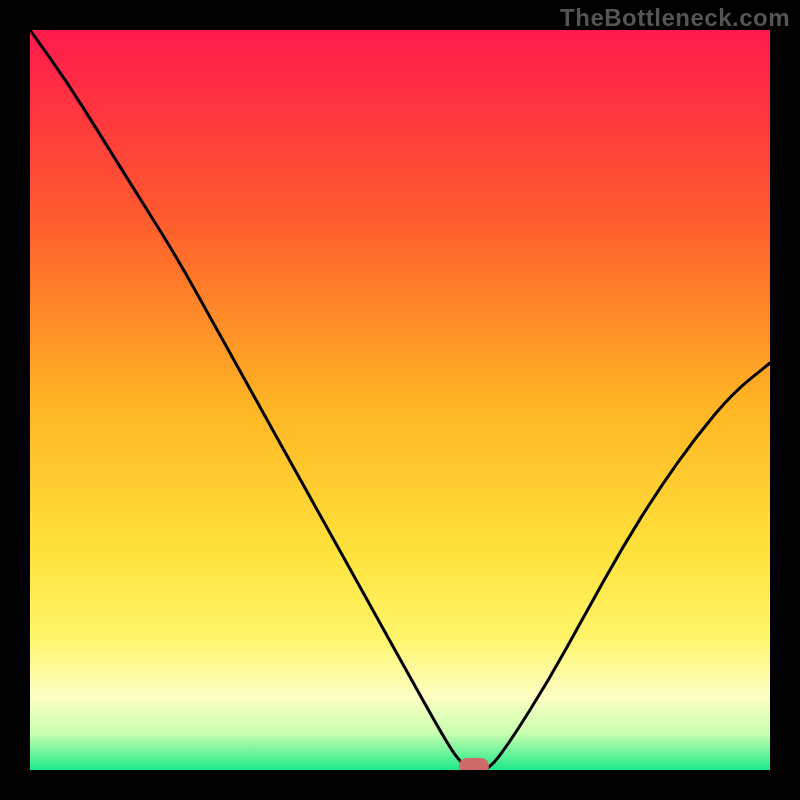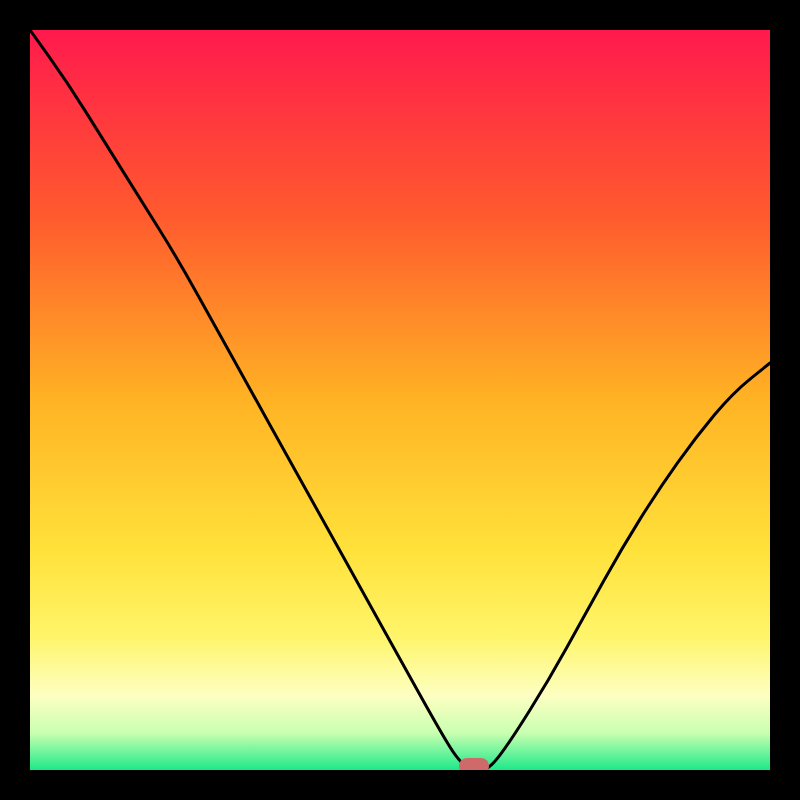--- a/index.html
+++ b/index.html
@@ -40,20 +40,21 @@
     height: 740px;
   }
   .marker {
     fill: #cf6a6a;
   }
 </style>
 </head>
 <body>
 
 <div class="frame">
+  <div class="watermark">TheBottleneck.com</div>
 
   <div class="plot">
     <svg viewBox="0 0 740 740" preserveAspectRatio="none">
       <defs>
         <linearGradient id="bg-grad" x1="0" y1="0" x2="0" y2="1">
 
         <stop offset="0.0%" stop-color="#ff1a4d"></stop>
             <stop offset="25.0%" stop-color="#ff5a2e"></stop>
             <stop offset="50.0%" stop-color="#ffb324"></stop>
             <stop offset="70.0%" stop-color="#ffe13a"></stop>

